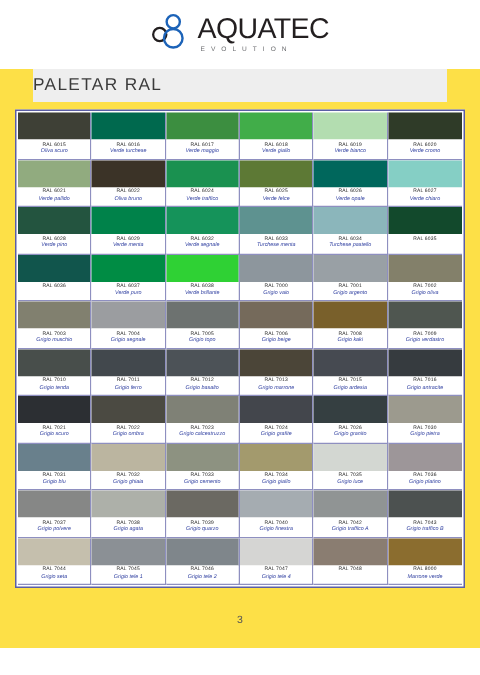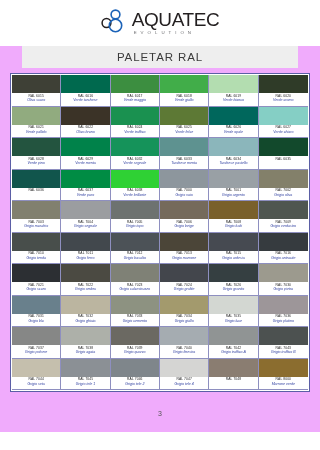--- a/index.html
+++ b/index.html
@@ -10,21 +10,21 @@
     width: 320px;
     height: 450px;
     background: #ffffff;
     font-family: "Liberation Sans", sans-serif;
     overflow: hidden;
   }
   .page {
     position: relative;
     width: 320px;
     height: 450px;
-    background: #f0abfc;
+    background: #fde047;
     box-sizing: border-box;
   }
 
   
   .header {
     height: 46px;
     display: flex;
     align-items: center;
     justify-content: center;
     gap: 5px;
@@ -53,21 +53,21 @@
   }
   .ica-badge { flex: 0 0 auto; margin-left: 2px; }
 
   
   .title-bar {
     margin: 0 22px;
     height: 22px;
     background: #eeeeee;
     display: flex;
     align-items: center;
-    justify-content: center;
+    justify-content: flex-start;
   }
   .title-bar .title {
     font-size: 11.5px;
     letter-spacing: 0.9px;
     color: #3b3b3b;
     font-weight: 400;
   }
 
   
   .grid-wrap {

